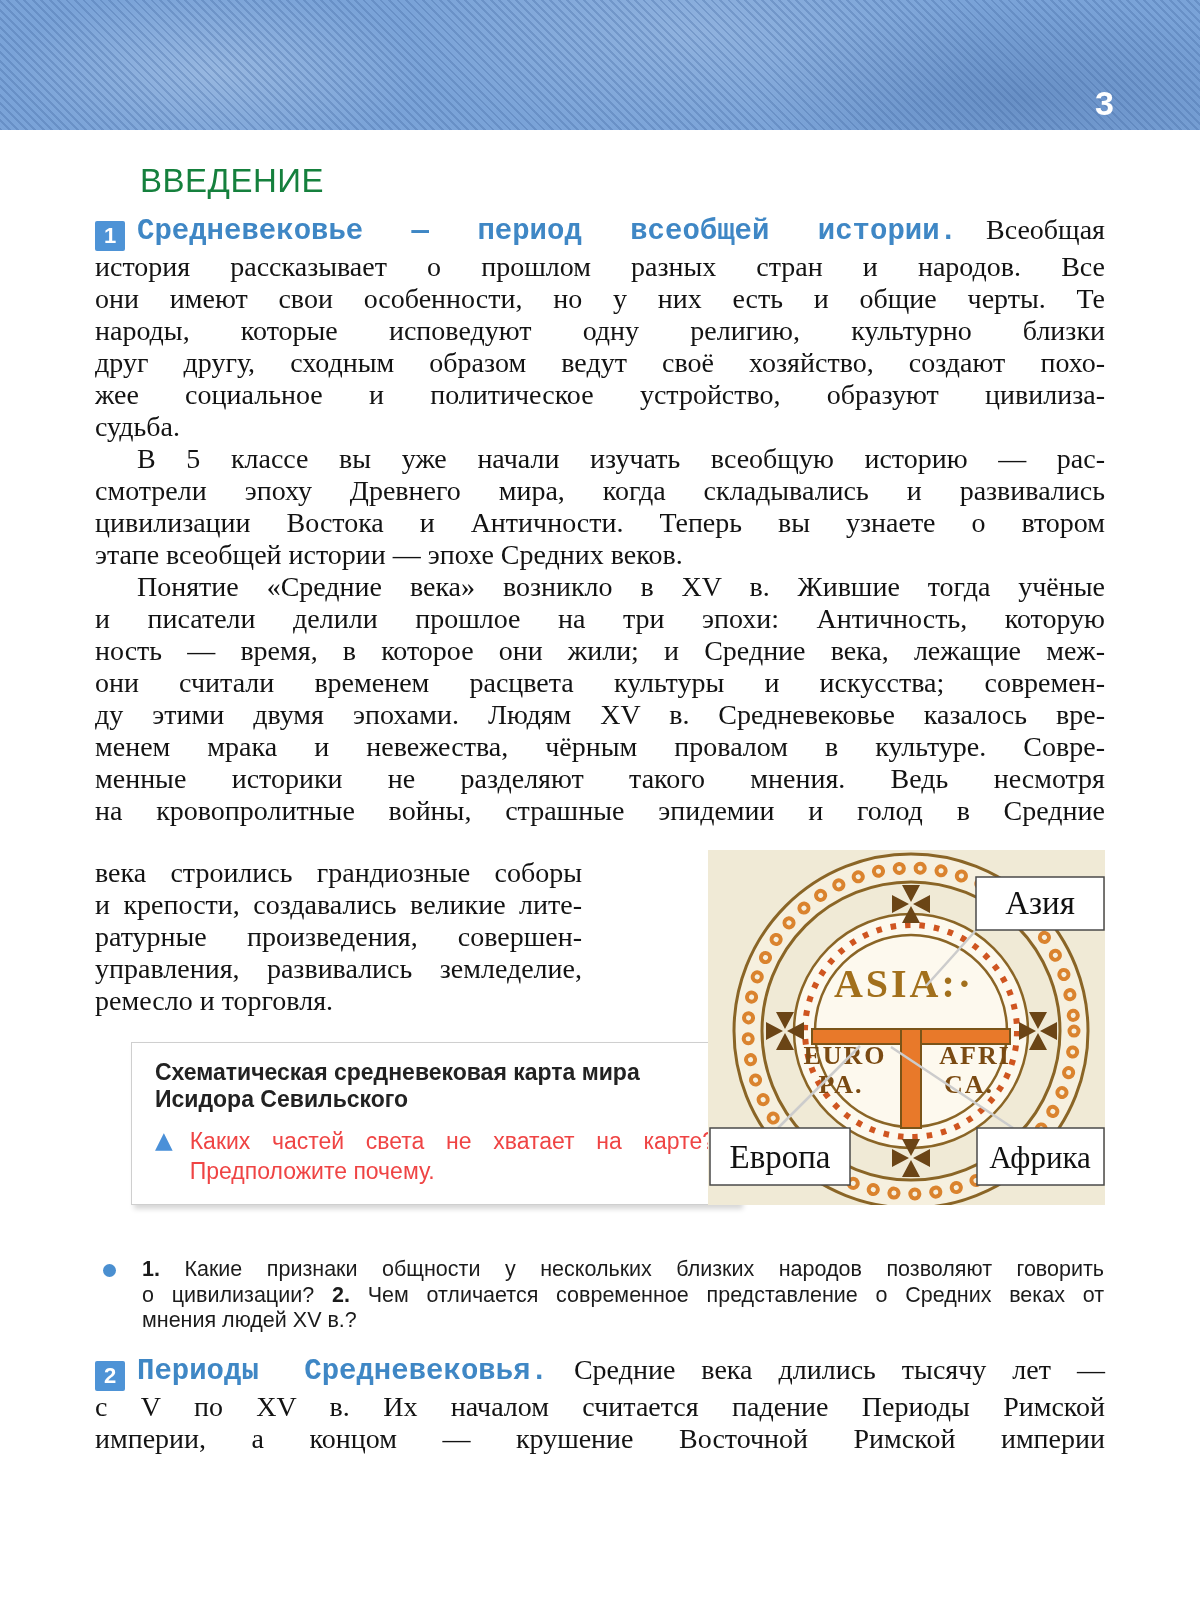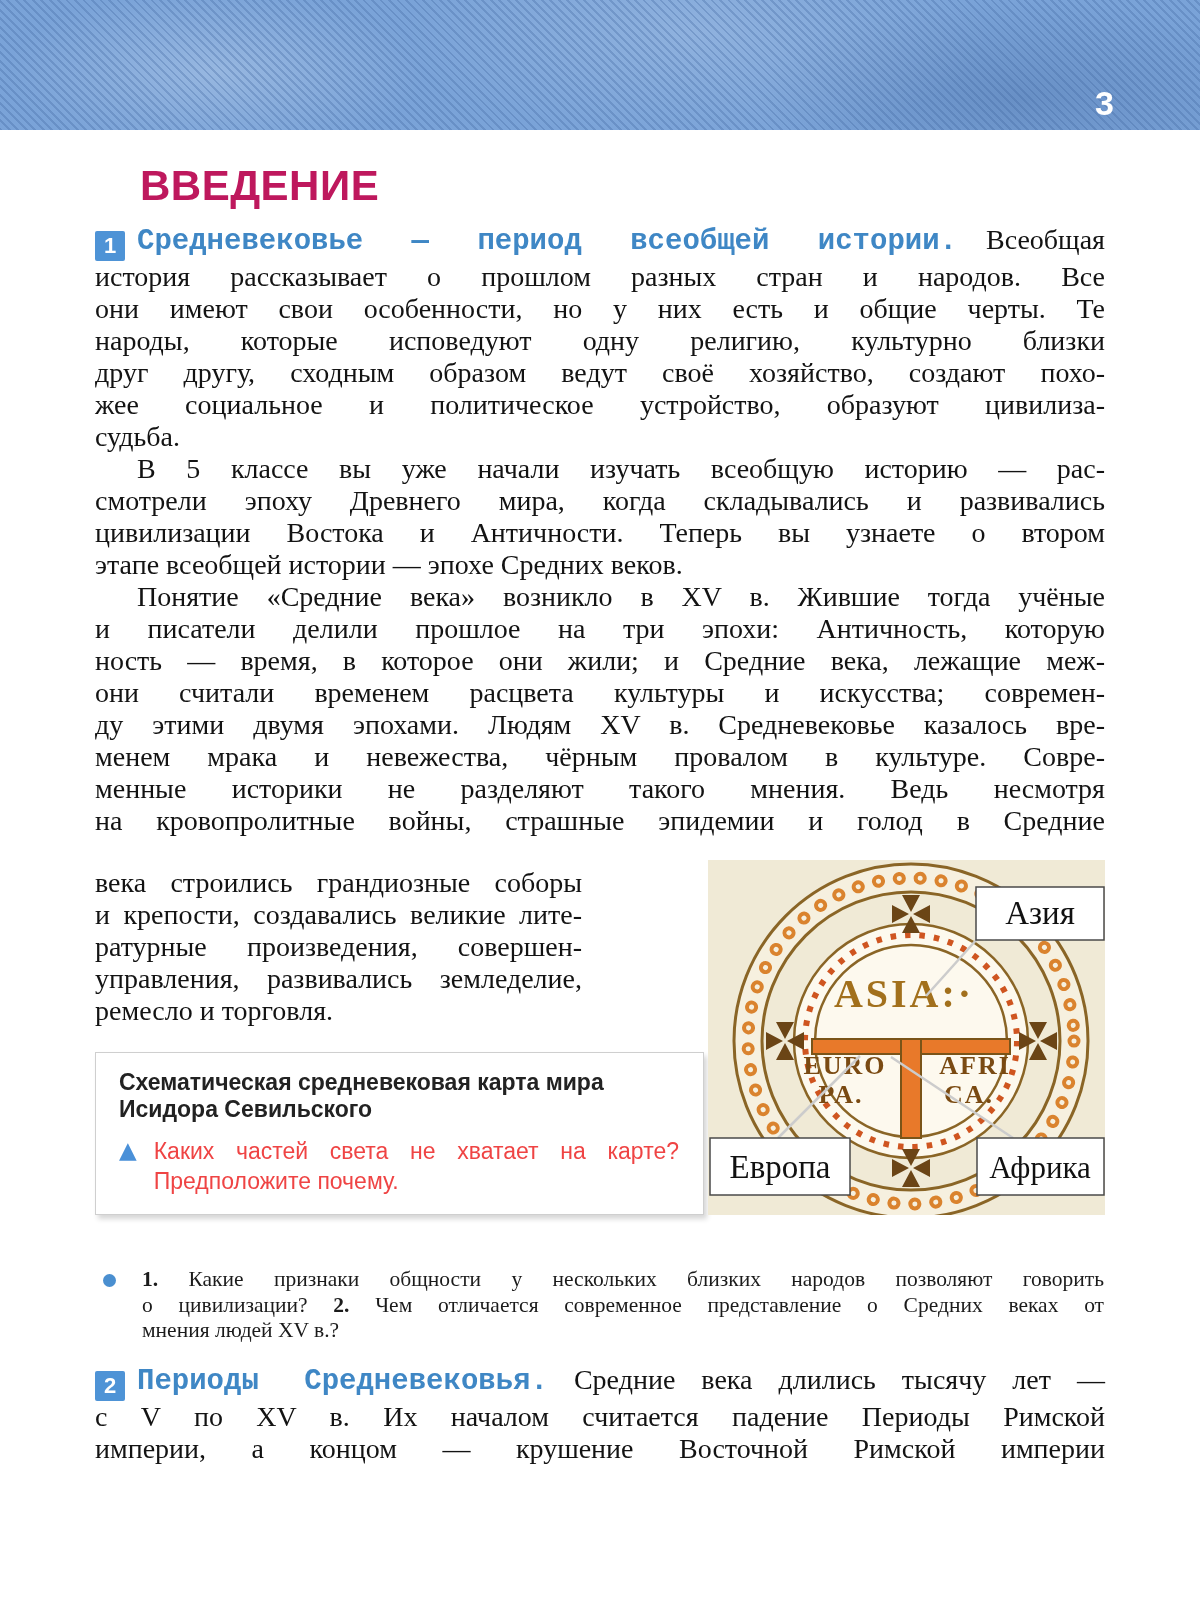--- a/index.html
+++ b/index.html
@@ -9,51 +9,51 @@
   .band{position:relative;height:130px;background-color:#7aa3d8;
     background-image:
       repeating-linear-gradient(45deg, rgba(62,100,158,0.30) 0px, rgba(62,100,158,0.30) 2px, transparent 2px, transparent 6px),
       radial-gradient(ellipse 300px 120px at 18% 55%, rgba(255,255,255,0.22), transparent 70%),
       radial-gradient(ellipse 420px 160px at 58% 25%, rgba(255,255,255,0.16), transparent 70%),
       radial-gradient(ellipse 380px 140px at 85% 75%, rgba(58,94,150,0.28), transparent 70%);}
   .page-num{position:absolute;top:84px;right:86px;color:#ffffff;
     font-family:"Liberation Sans",sans-serif;font-weight:bold;font-size:34px;}
   .content{padding:0 95px;}
   .intro-title{margin:32px 0 14px 45px;font-family:"Liberation Sans",sans-serif;
-    font-weight:bold;font-size:42px;color:#be185d;letter-spacing:0.5px;}
+    font-weight:normal;font-size:33px;color:#15803d;letter-spacing:0.5px;}
   
   .ln{font-size:28px;line-height:32px;text-align:justify;text-align-last:justify;}
   .ln-last{text-align-last:left;}
   .ind{text-indent:42px;}
   .numbox{display:inline-block;width:30px;height:30px;background:#4e93d6;color:#fff;
     font-family:"Liberation Sans",sans-serif;font-weight:bold;font-size:22px;
     text-align:center;text-align-last:center;line-height:30px;vertical-align:-4px;
     margin-right:12px;border-radius:2px;}
   .hblue{font-family:Liberation Mono, monospace;font-weight:bold;color:#3f87c5;
     font-size:29px;word-spacing:9px;}
   
   .wrap-row{display:flex;align-items:flex-end;}
   .left-col{width:609px;flex:none;}
   .p3cont{margin-top:8px;margin-right:122px;}
   .figure-box{box-sizing:border-box;width:100%;margin-top:25px;background:#fff;
     border:1px solid #cfcfcf;box-shadow:3px 4px 5px rgba(0,0,0,0.16);
-    padding:16px 24px 18px 23px;}
+    padding:16px 24px 18px 23px;margin-left:36px;}
   .cap{font-family:"Liberation Sans",sans-serif;font-weight:bold;font-size:23px;
     line-height:27px;color:#222;}
   .task{display:flex;margin-top:13px;}
   .tri{flex:none;font-family:"DejaVu Sans",sans-serif;color:#4a90d8;font-size:23px;
     line-height:28px;margin-right:17px;}
   .task-text{flex:1;font-family:"Liberation Sans",sans-serif;font-size:23px;line-height:30px;color:#ef4444;}
   .tln{text-align:justify;text-align-last:justify;}
   .tln-last{text-align-last:left;}
   .map-svg{flex:none;margin-left:4px;margin-top:23px;display:block;}
   
   .questions{display:flex;margin-top:52px;}
   .qbullet{flex:none;width:13px;height:13px;border-radius:50%;background:#4a8fd0;margin:7px 0 0 8px;}
-  .qtext{margin-left:26px;width:962px;font-family:Liberation Serif, serif;
+  .qtext{margin-left:26px;width:962px;font-family:Liberation Sans, sans-serif;
     font-size:21.5px;line-height:25.5px;color:#1b1b1b;}
   .qln{text-align:justify;text-align-last:justify;}
   .qln-last{text-align-last:left;}
   .qnum{font-weight:bold;}
   .section2{margin-top:20px;}
 </style>
 </head>
 <body>
 
 <div class="page">

